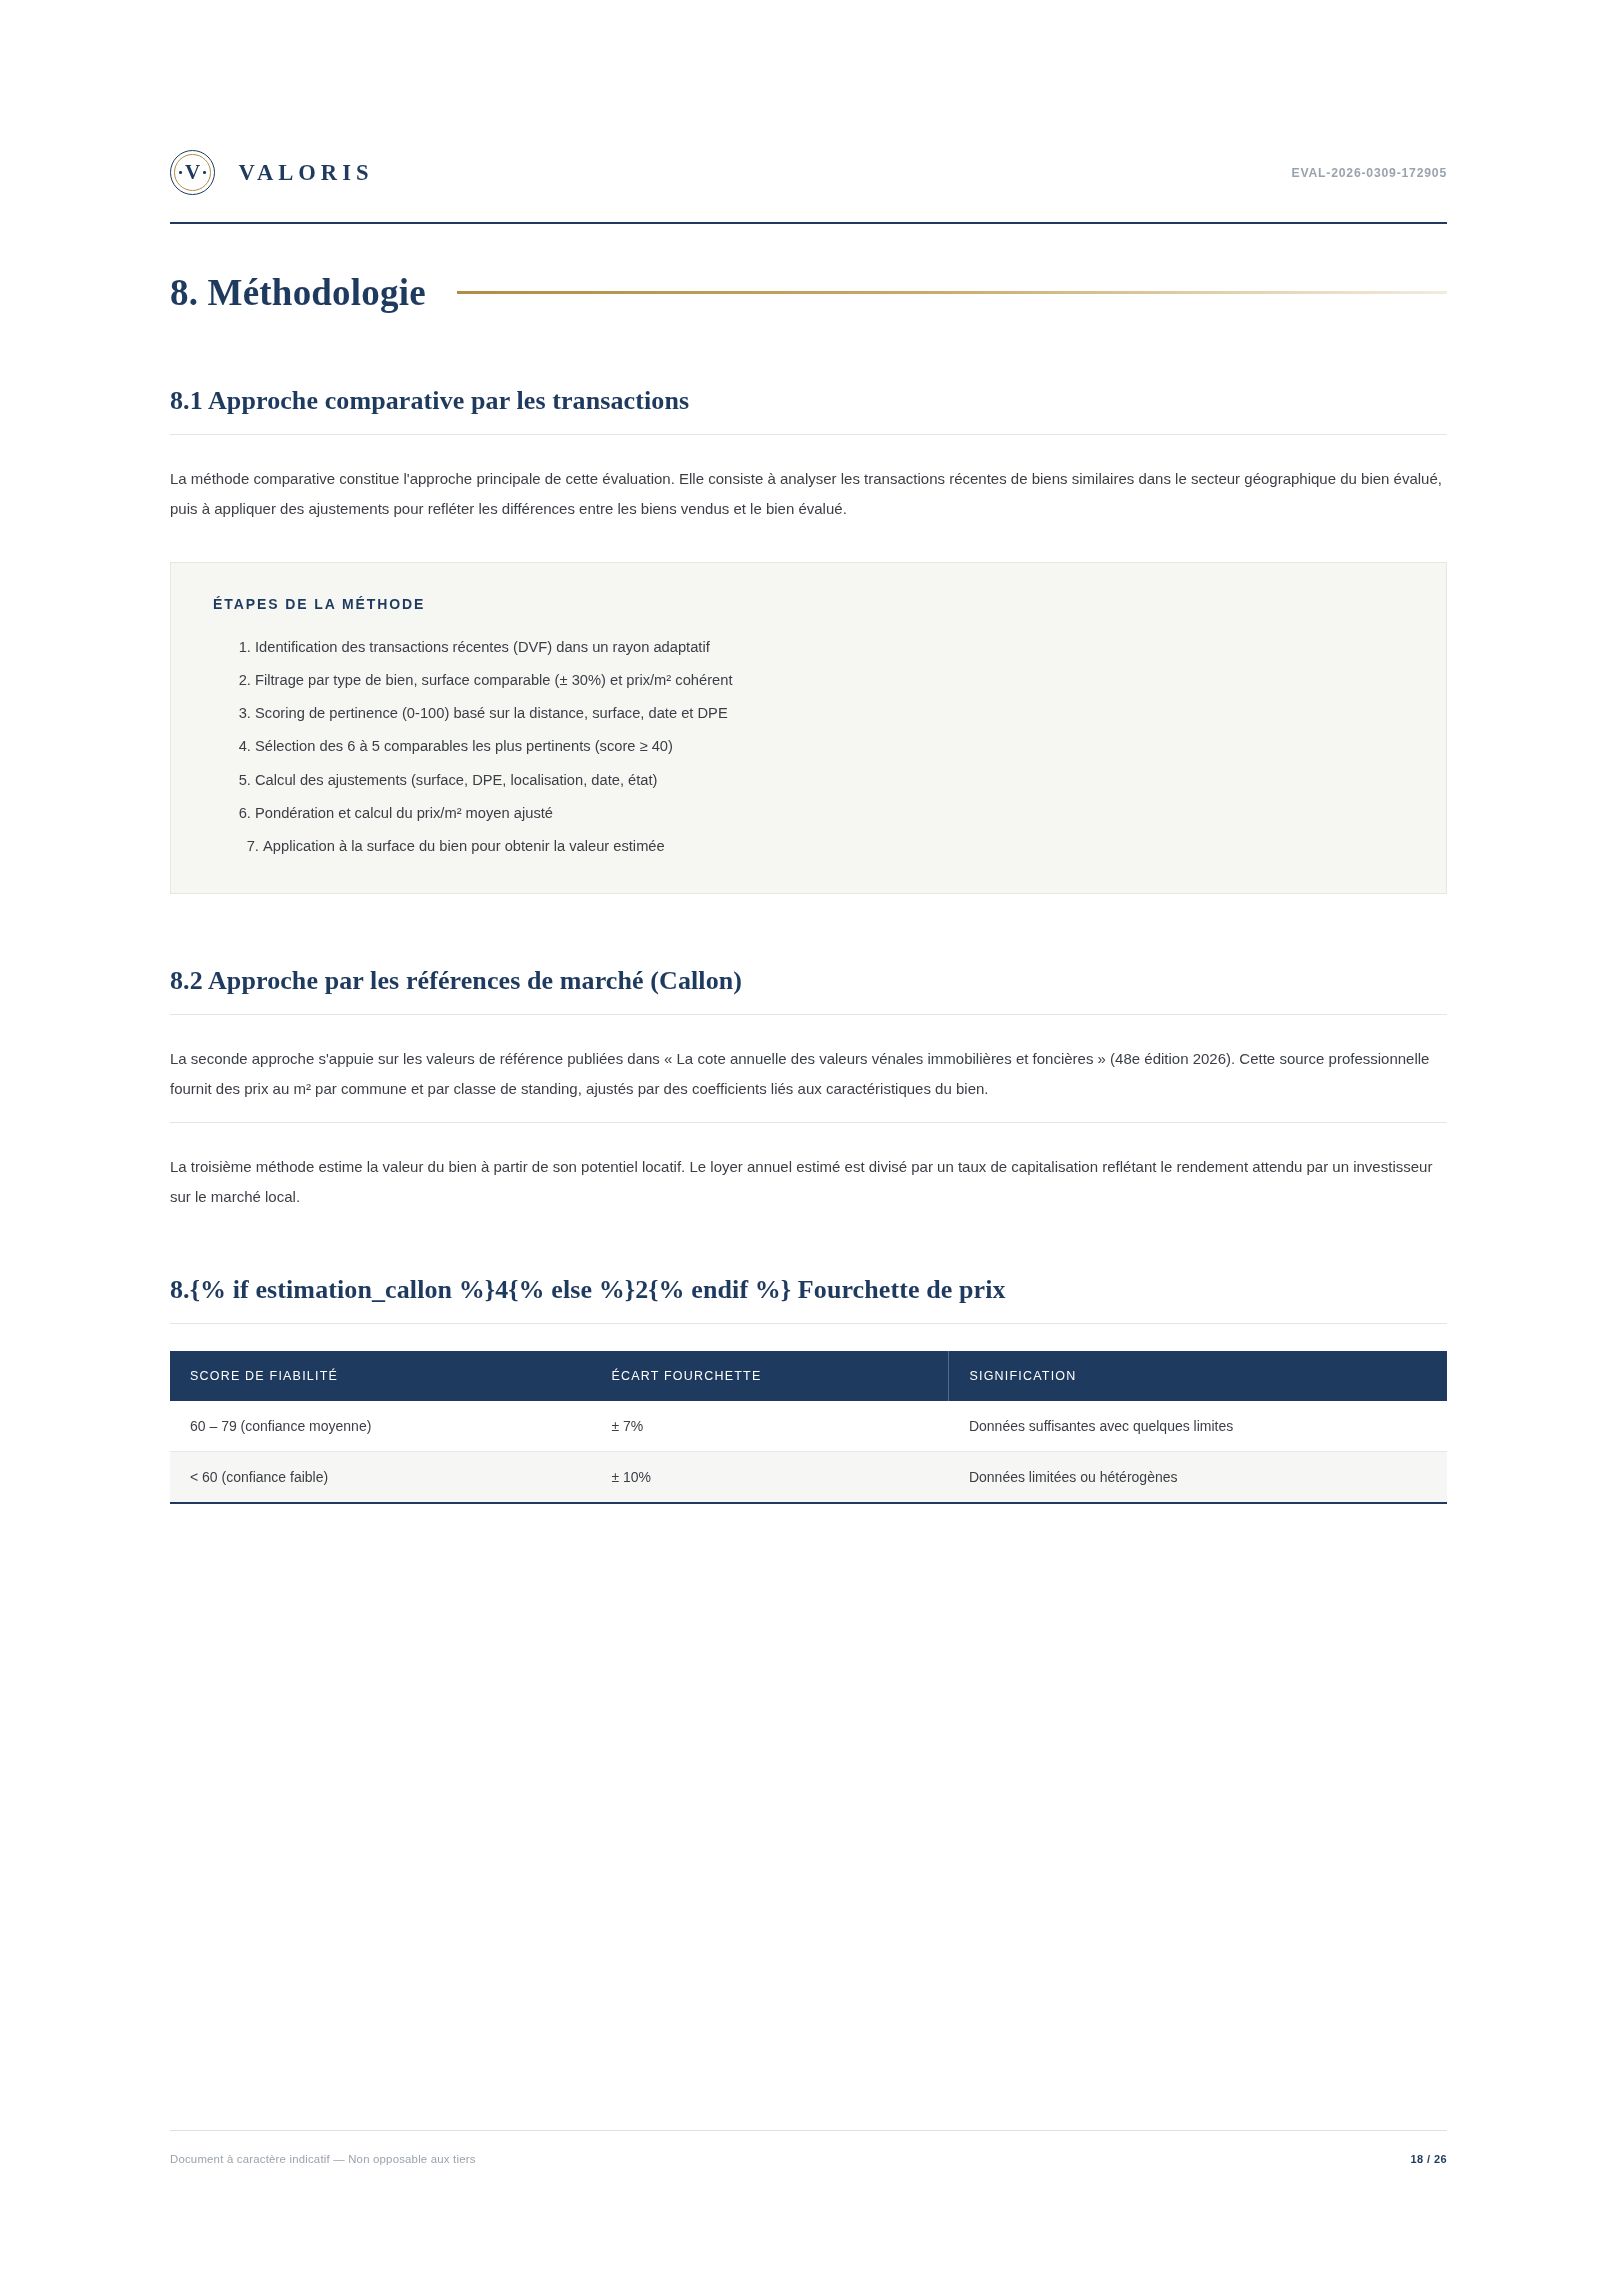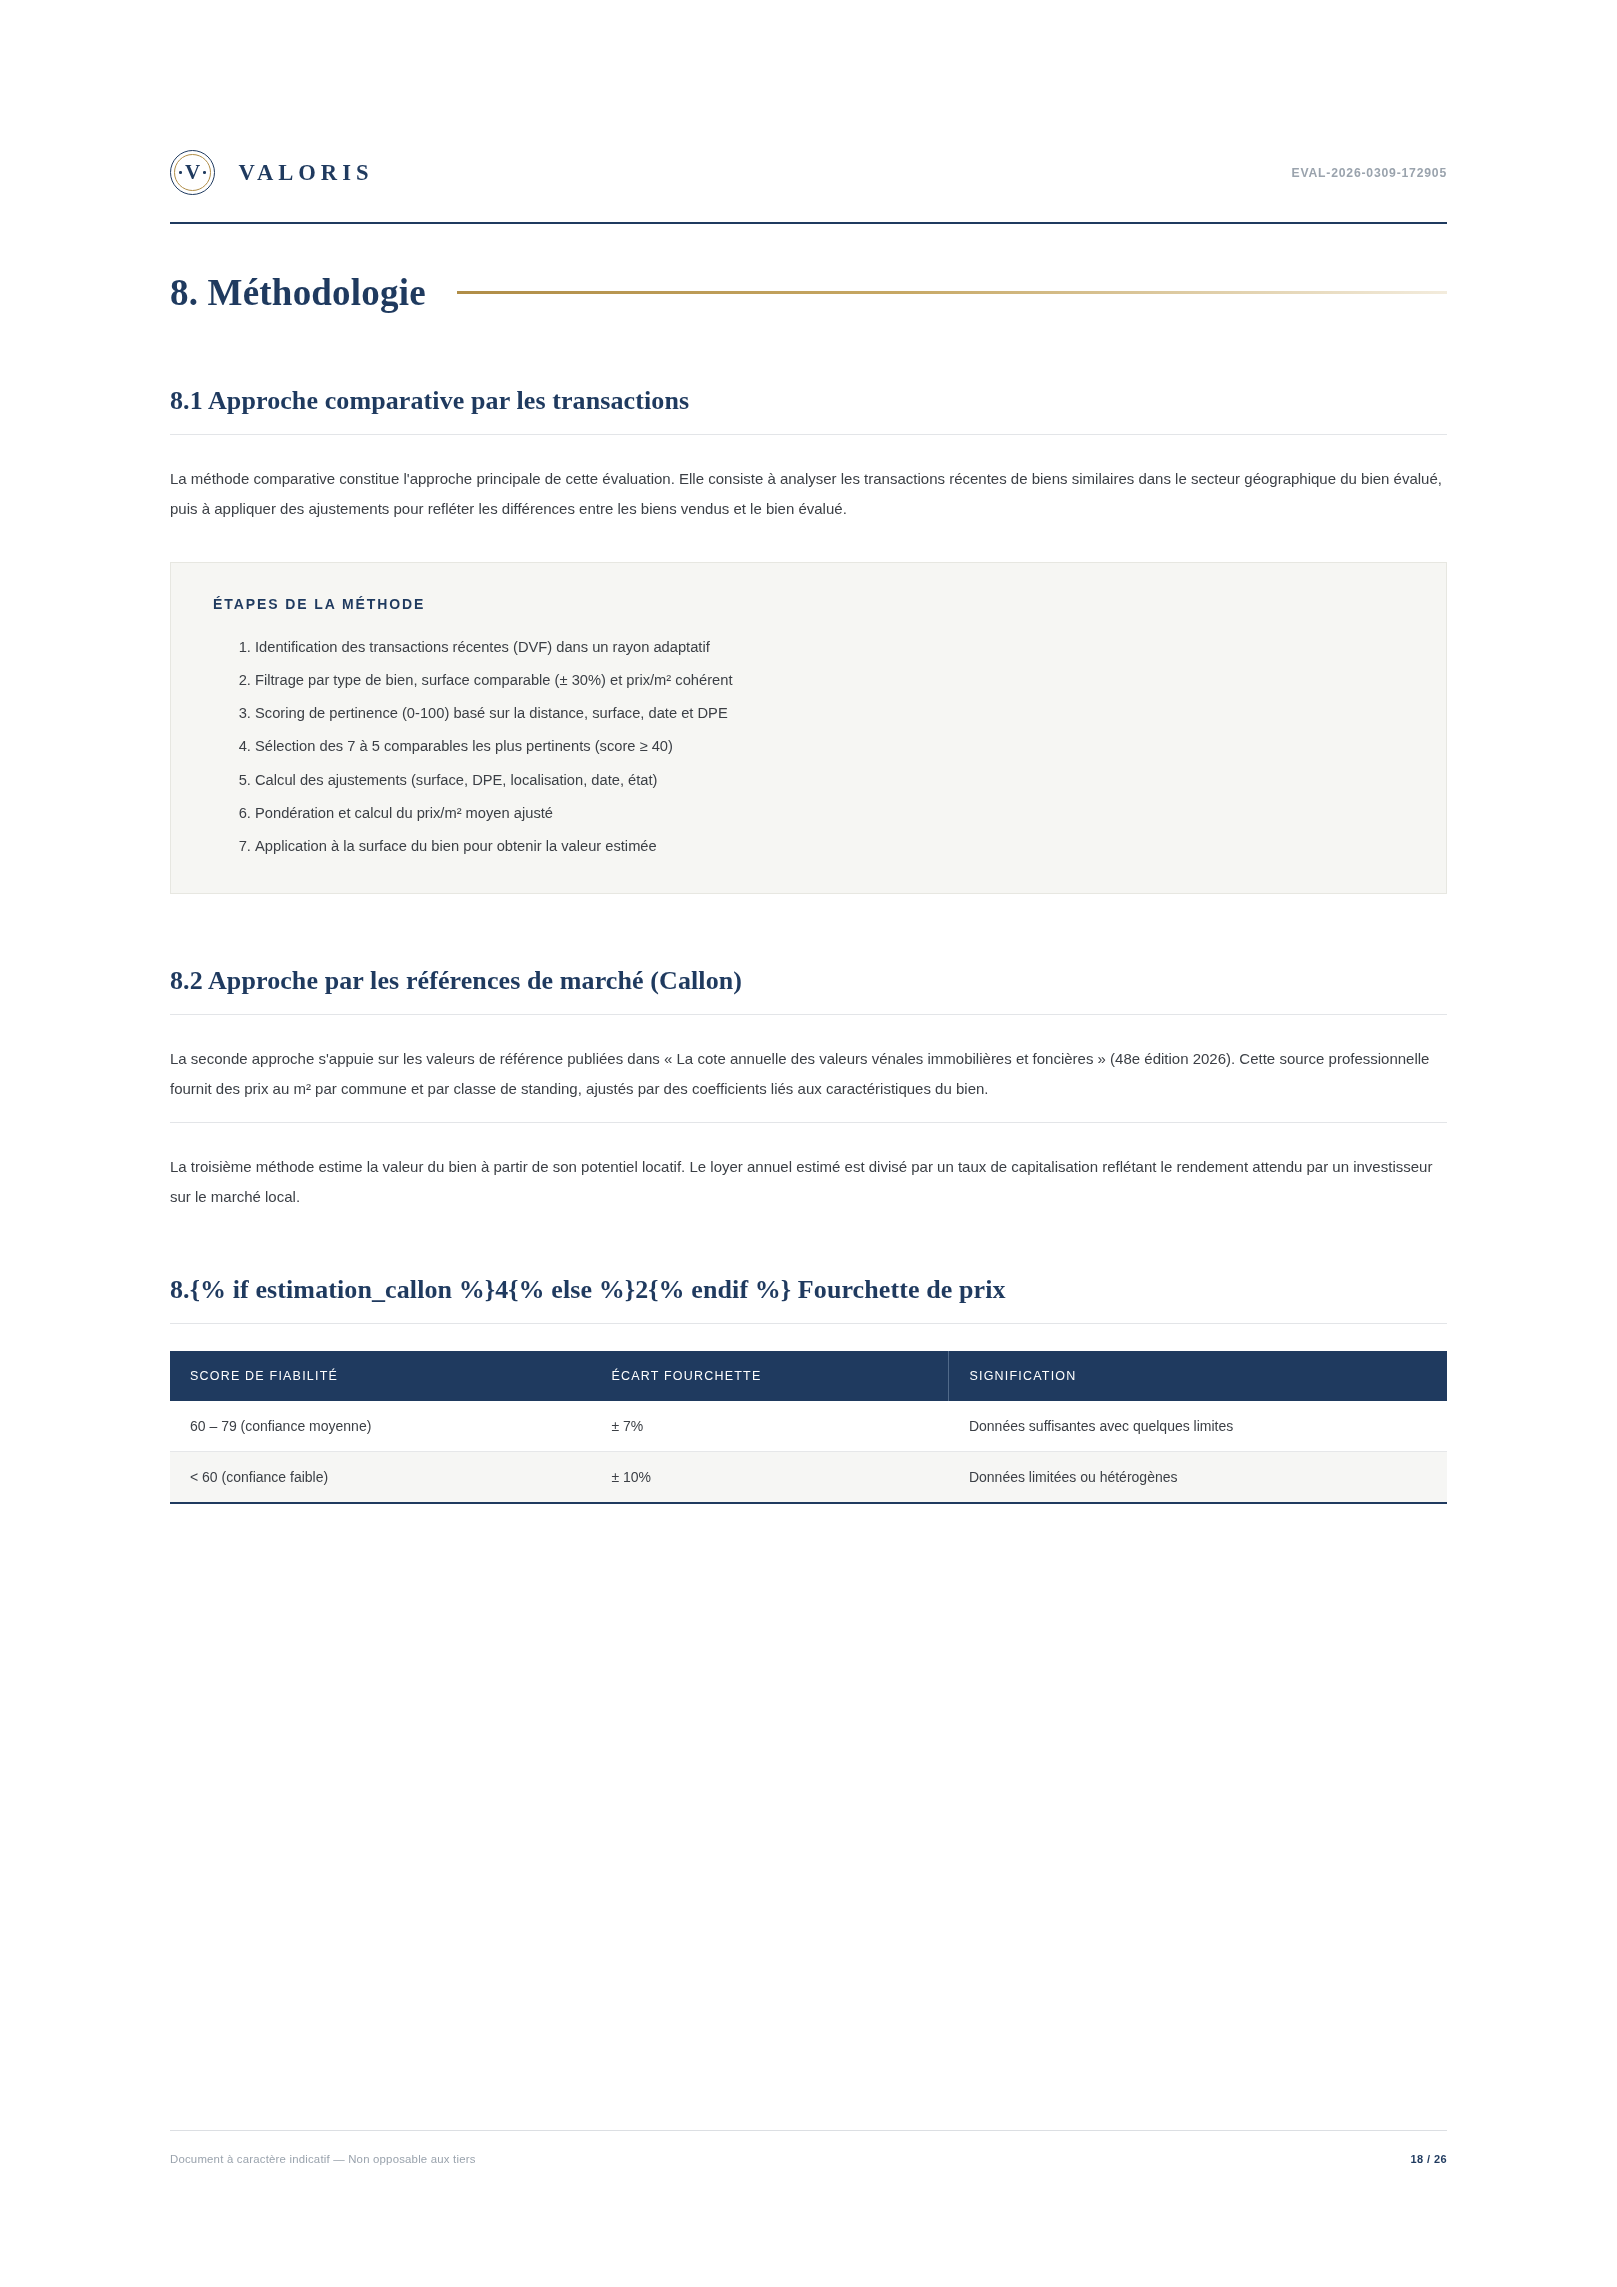--- a/index.html
+++ b/index.html
@@ -164,21 +164,21 @@
     margin: 25px 0 0 0;
     padding-left: 42px;
     list-style: decimal;
   }
   ol.steps li {
     font-size: 14.7px;
     line-height: 1.45;
     color: #3b3f45;
     margin-bottom: 11.8px;
   }
-  ol.steps li:last-child { margin-bottom: 0; }
+  ol.steps li:last-child { margin-bottom: 0; margin-left: 8px; }
 
   
   table.range-table {
     margin-top: 27px;
     width: 100%;
     border-collapse: collapse;
     table-layout: fixed;
   }
   table.range-table thead th {
     background: #1f3a5f;
@@ -270,21 +270,21 @@
   <div class="sub-heading h81">8.1 Approche comparative par les transactions</div>
   <div class="sub-rule"></div>
   <p class="body-text">La méthode comparative constitue l'approche principale de cette évaluation. Elle consiste à analyser les transactions récentes de biens similaires dans le secteur géographique du bien évalué, puis à appliquer des ajustements pour refléter les différences entre les biens vendus et le bien évalué.</p>
 
   <div class="callout">
     <div class="callout-title">ÉTAPES DE LA MÉTHODE</div>
     <ol class="steps">
       <li>Identification des transactions récentes (DVF) dans un rayon adaptatif</li>
       <li>Filtrage par type de bien, surface comparable (± 30%) et prix/m² cohérent</li>
       <li>Scoring de pertinence (0-100) basé sur la distance, surface, date et DPE</li>
-      <li>Sélection des 7 à 5 comparables les plus pertinents (score ≥ 40)</li>
+      <li>Sélection des 6 à 5 comparables les plus pertinents (score ≥ 40)</li>
       <li>Calcul des ajustements (surface, DPE, localisation, date, état)</li>
       <li>Pondération et calcul du prix/m² moyen ajusté</li>
       <li>Application à la surface du bien pour obtenir la valeur estimée</li>
     </ol>
   </div>
 
   <div class="sub-heading h82">8.2 Approche par les références de marché (Callon)</div>
   <div class="sub-rule"></div>
   <p class="body-text">La seconde approche s'appuie sur les valeurs de référence publiées dans « La cote annuelle des valeurs vénales immobilières et foncières » (48e édition 2026). Cette source professionnelle fournit des prix au m² par commune et par classe de standing, ajustés par des coefficients liés aux caractéristiques du bien.</p>
 

